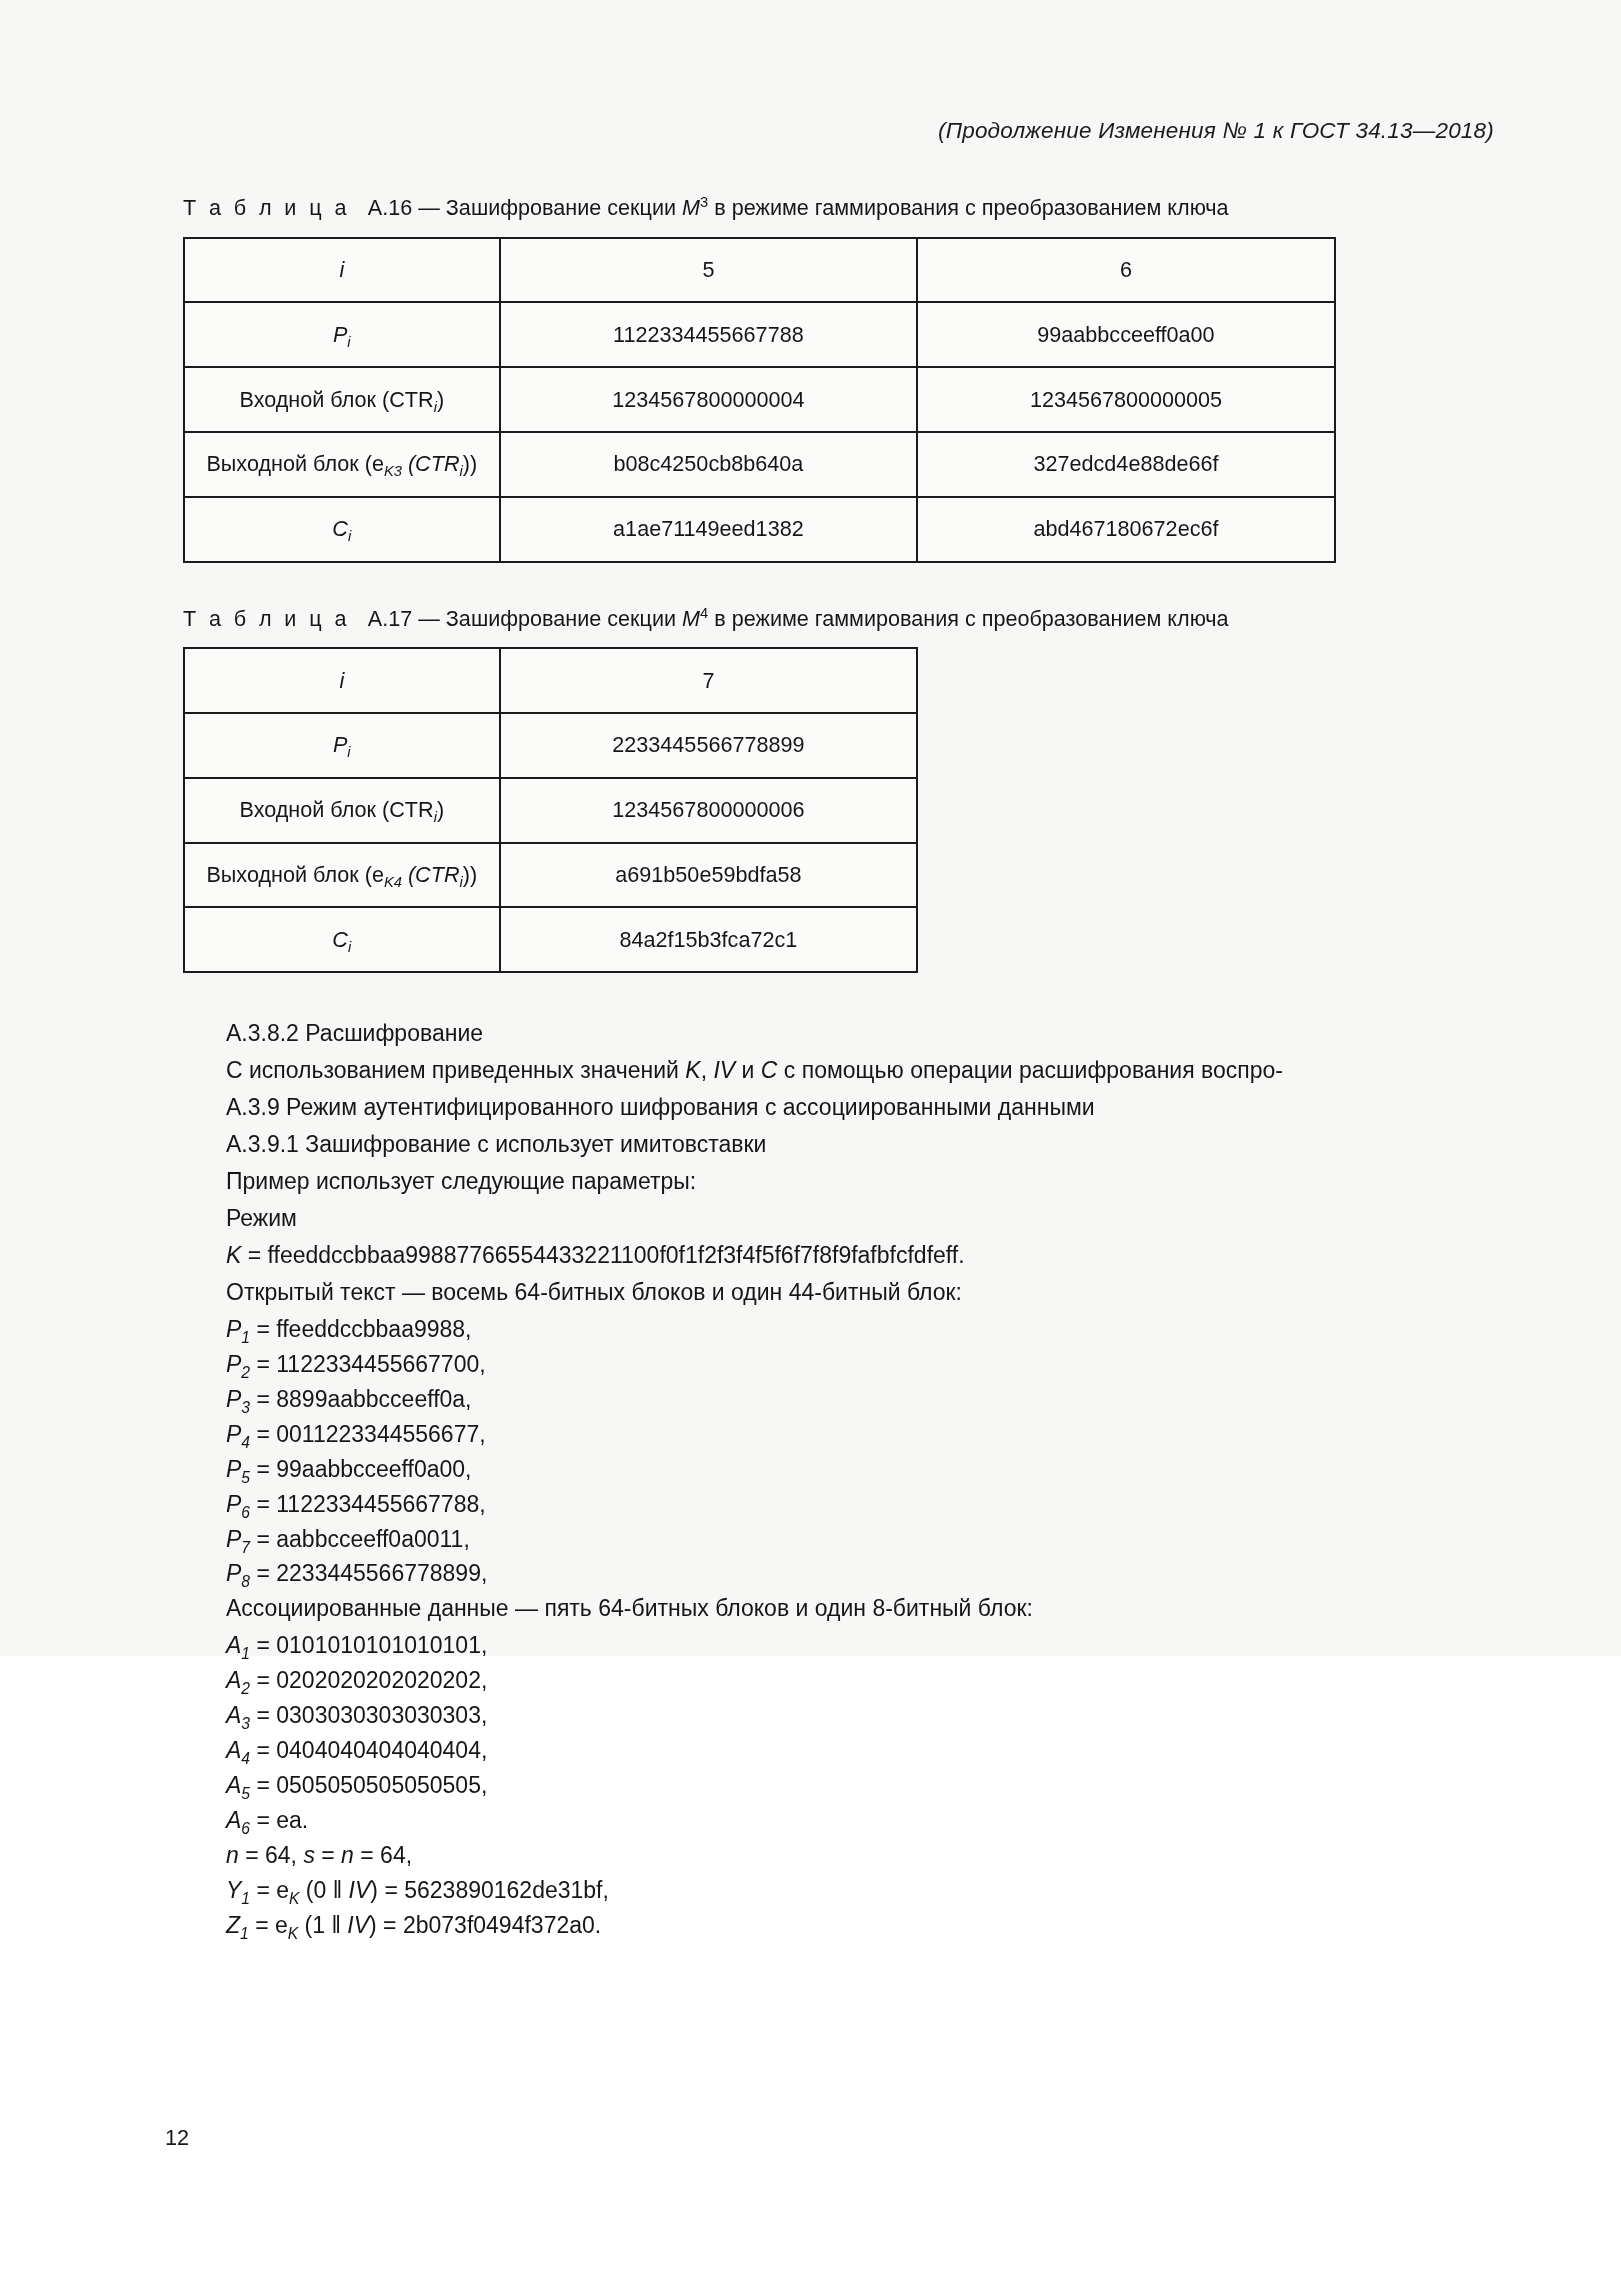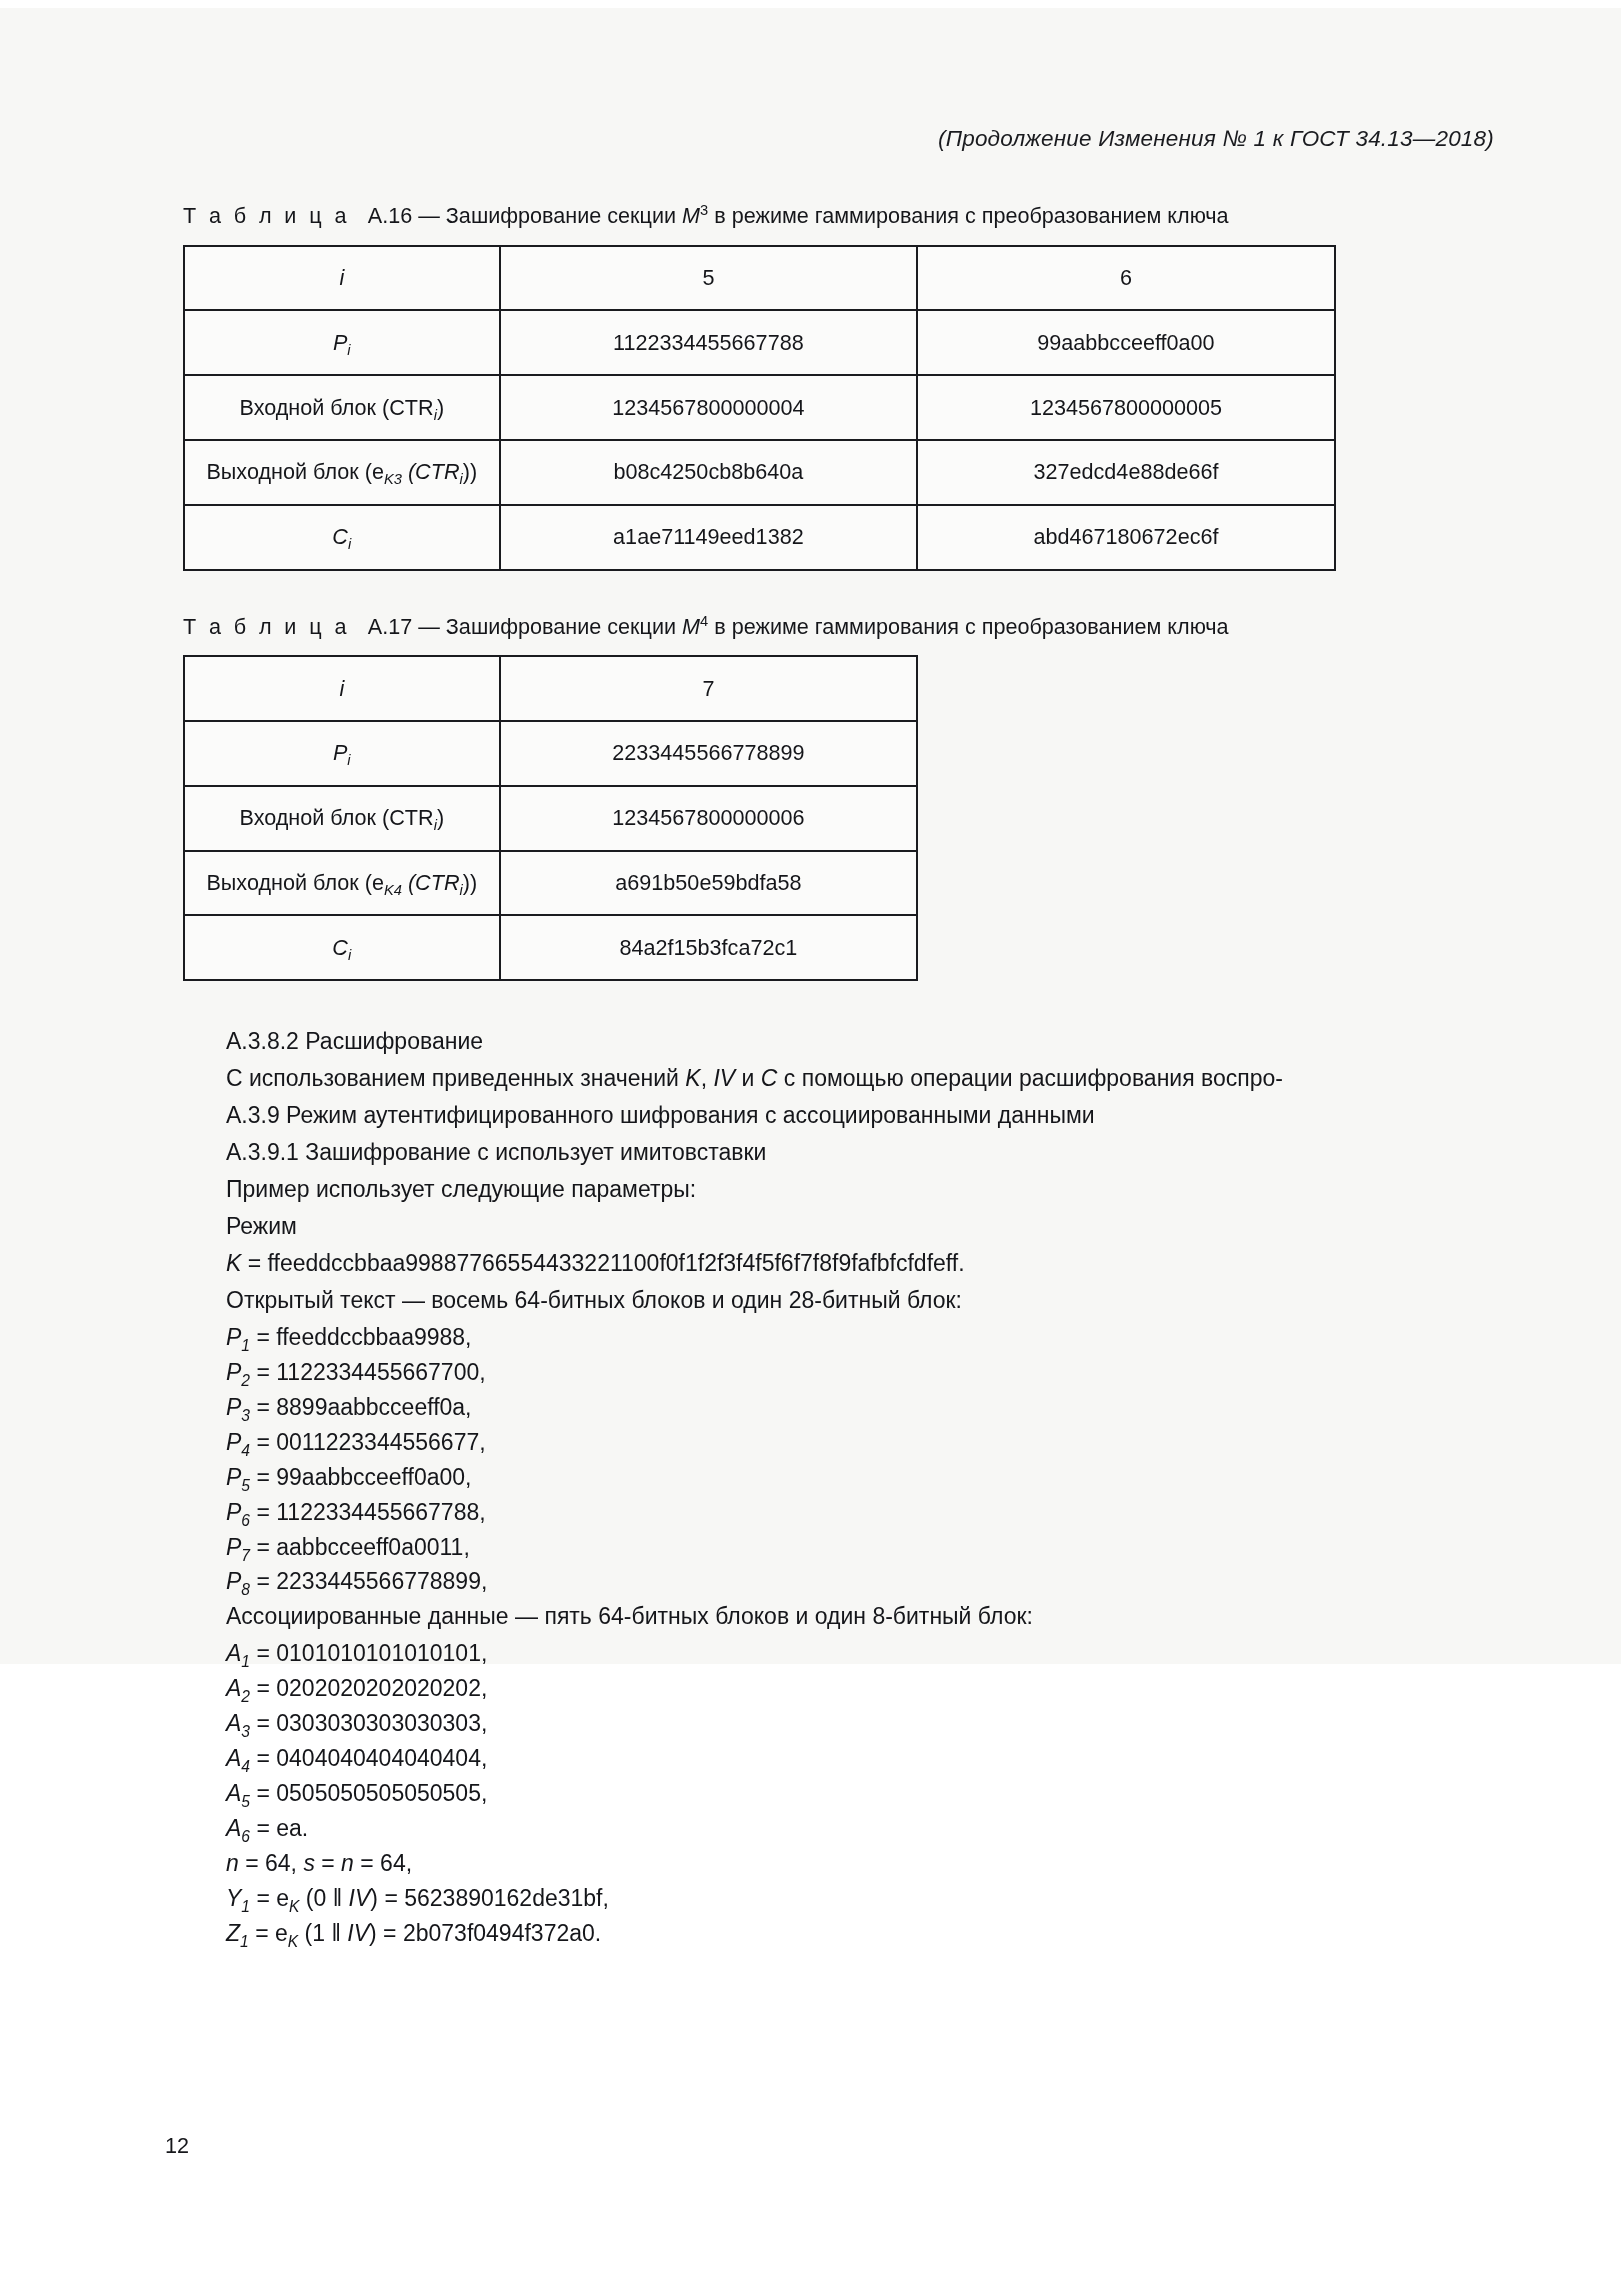--- a/index.html
+++ b/index.html
@@ -10,21 +10,21 @@
   body {
     width: 1621px;
     height: 2293px;
     font-family: "Liberation Sans", sans-serif;
     color: #15161a;
     position: relative;
     overflow: hidden;
   }
   .page {
     position: absolute;
-    left: 0; top: 8px;
+    left: 0; top: 0;
     width: 1621px;
     height: 1656px;
     background: #f7f7f5;
   }
   .content {
     position: absolute;
     left: 181px;
     top: 118px;
     width: 1313px;
   }
@@ -177,21 +177,21 @@
 
       <p class="para indent">А.3.8.2  Расшифрование</p>
 
       <p class="para indent">С использованием приведенных значений <span class="it">K</span>, <span class="it">IV</span> и <span class="it">C</span> с помощью операции расшифрования воспро-</p>
 
       <p class="para indent bold">А.3.9  Режим аутентифицированного шифрования с ассоциированными данными</p>
       <p class="para indent">А.3.9.1  Зашифрование с использует имитовставки</p>
       <p class="para indent">Пример использует следующие параметры:</p>
       <p class="para indent">Режим</p>
       <p class="para indent"><span class="it">K</span> = ffeeddccbbaa99887766554433221100f0f1f2f3f4f5f6f7f8f9fafbfcfdfeff.</p>
-      <p class="para indent">Открытый текст — восемь 64-битных блоков и один 28-битный блок:</p>
+      <p class="para indent">Открытый текст — восемь 64-битных блоков и один 44-битный блок:</p>
 
       <p class="list-line indent"><span class="it">P</span><sub class="it">1</sub> = ffeeddccbbaa9988,</p>
       <p class="list-line indent"><span class="it">P</span><sub class="it">2</sub> = 1122334455667700,</p>
       <p class="list-line indent"><span class="it">P</span><sub class="it">3</sub> = 8899aabbcceeff0a,</p>
       <p class="list-line indent"><span class="it">P</span><sub class="it">4</sub> = 0011223344556677,</p>
       <p class="list-line indent"><span class="it">P</span><sub class="it">5</sub> = 99aabbcceeff0a00,</p>
       <p class="list-line indent"><span class="it">P</span><sub class="it">6</sub> = 1122334455667788,</p>
       <p class="list-line indent"><span class="it">P</span><sub class="it">7</sub> = aabbcceeff0a0011,</p>
       <p class="list-line indent"><span class="it">P</span><sub class="it">8</sub> = 2233445566778899,</p>
 

